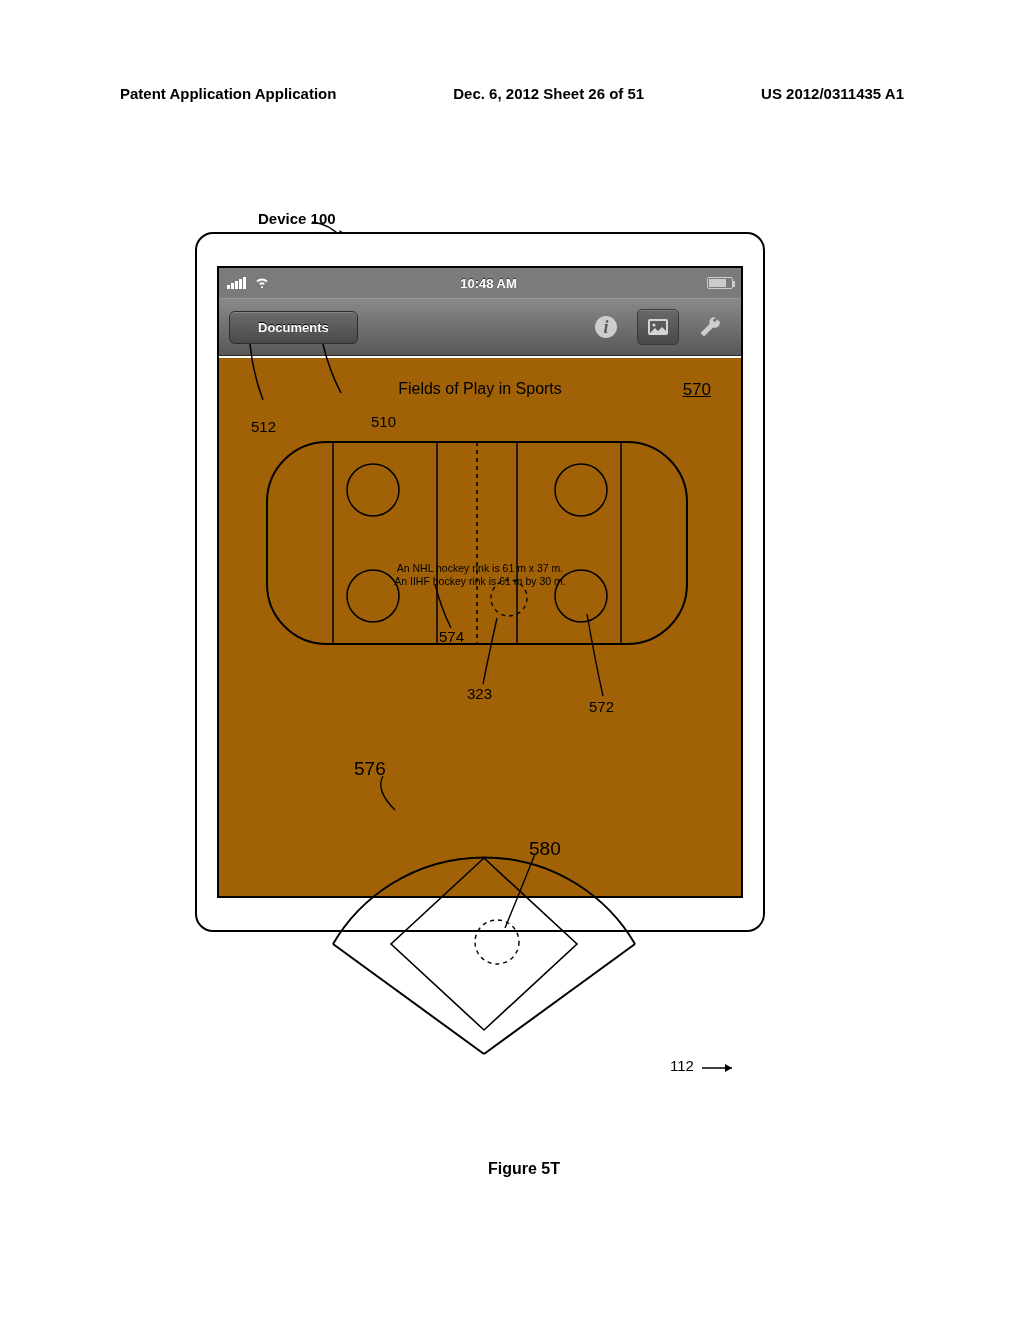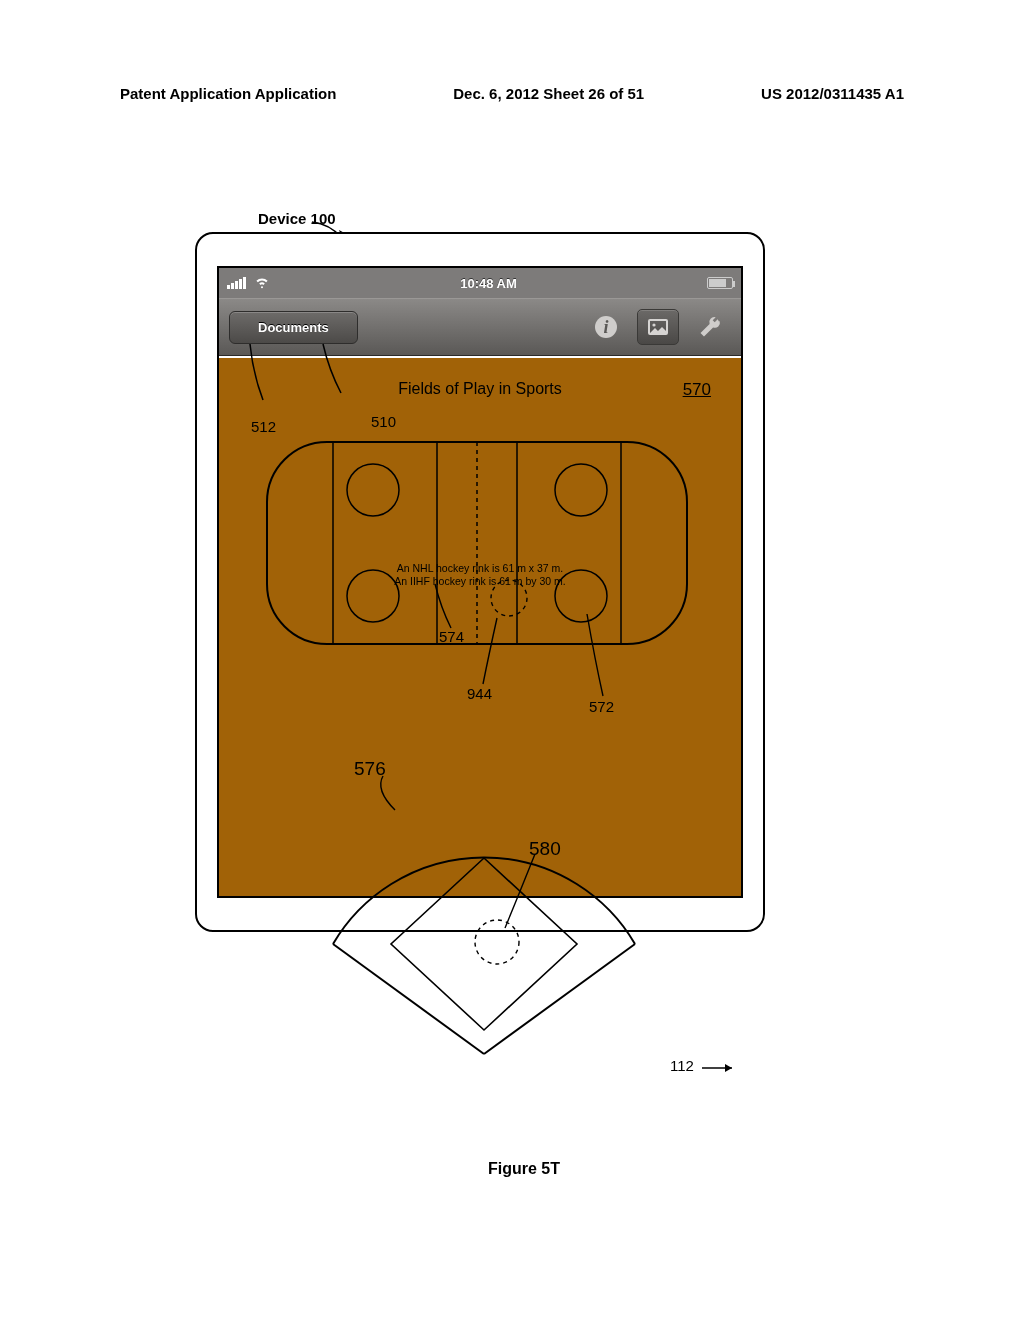--- a/index.html
+++ b/index.html
@@ -279,21 +279,21 @@
       </div>
 
       <svg style="position:absolute;top:222px;left:198px;" width="60" height="56">
         <path d="M 18 4 Q 24 28 34 48" stroke="#000" stroke-width="1.4" fill="none"></path>
       </svg>
       <div class="callout-574">574</div>
 
       <svg style="position:absolute;top:256px;left:256px;" width="40" height="78">
         <path d="M 22 4 Q 14 40 8 70" stroke="#000" stroke-width="1.4" fill="none"></path>
       </svg>
-      <div class="callout-582">944</div>
+      <div class="callout-582">323</div>
 
       <svg style="position:absolute;top:252px;left:360px;" width="70" height="96">
         <path d="M 8 4 Q 16 50 24 86" stroke="#000" stroke-width="1.4" fill="none"></path>
       </svg>
       <div class="callout-572">572</div>
 
       <svg style="position:absolute;top:412px;left:120px;" width="80" height="60">
         <path d="M 44 6 Q 36 20 56 40" stroke="#000" stroke-width="1.4" fill="none"></path>
       </svg>
       <div class="callout-576">576</div>

